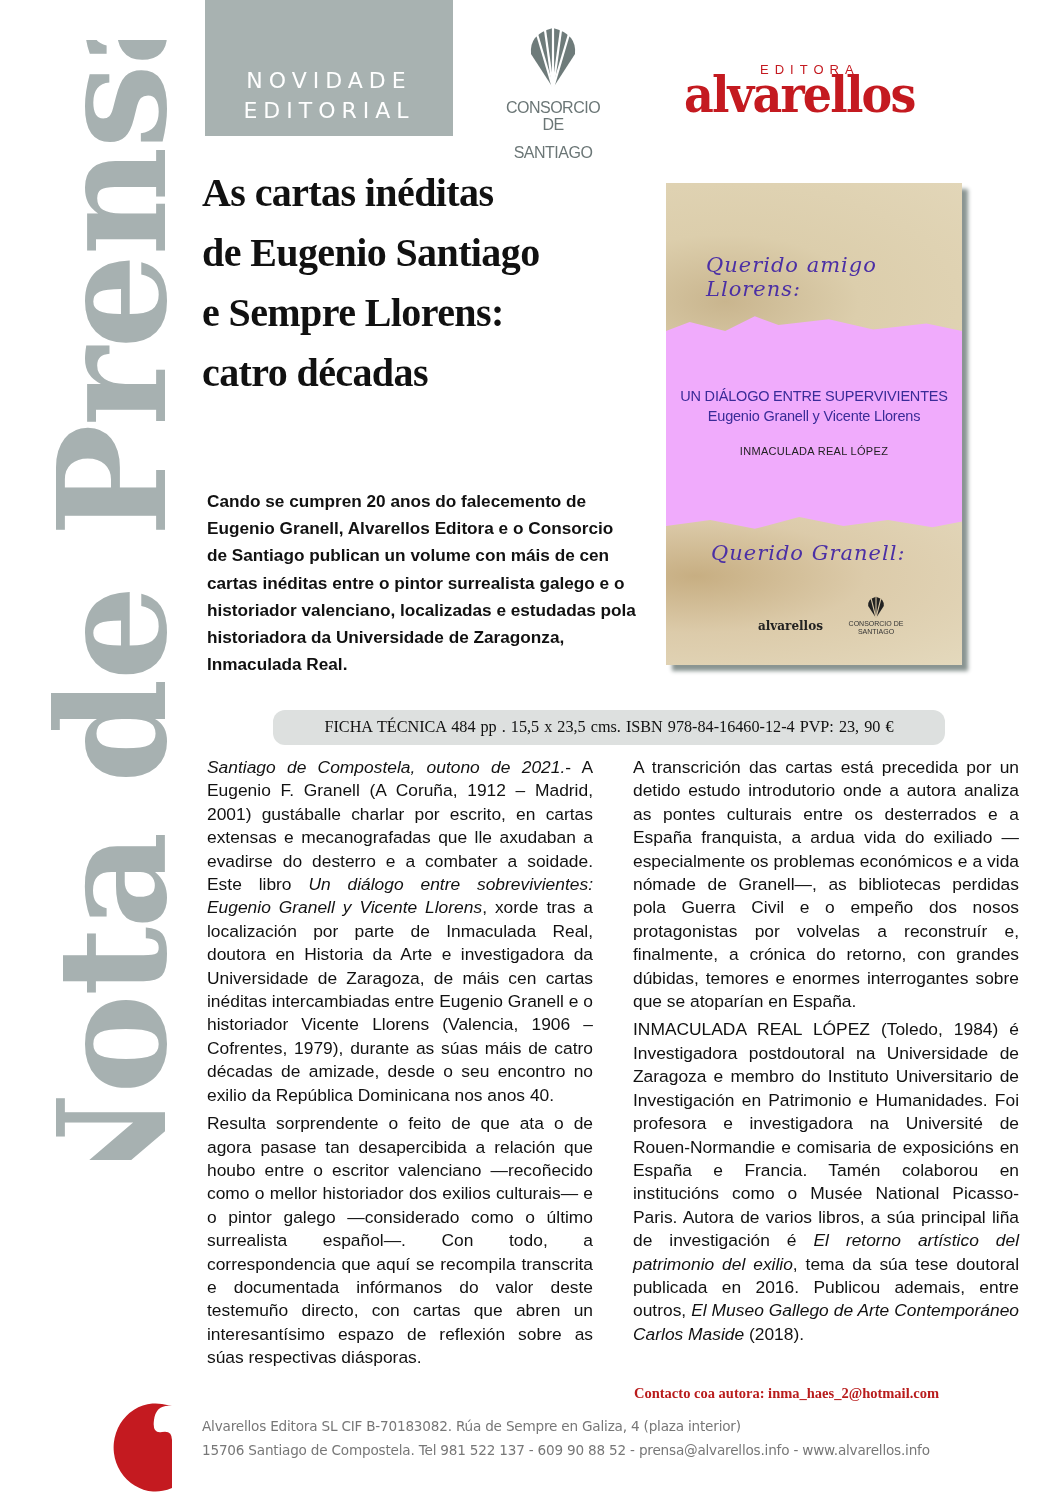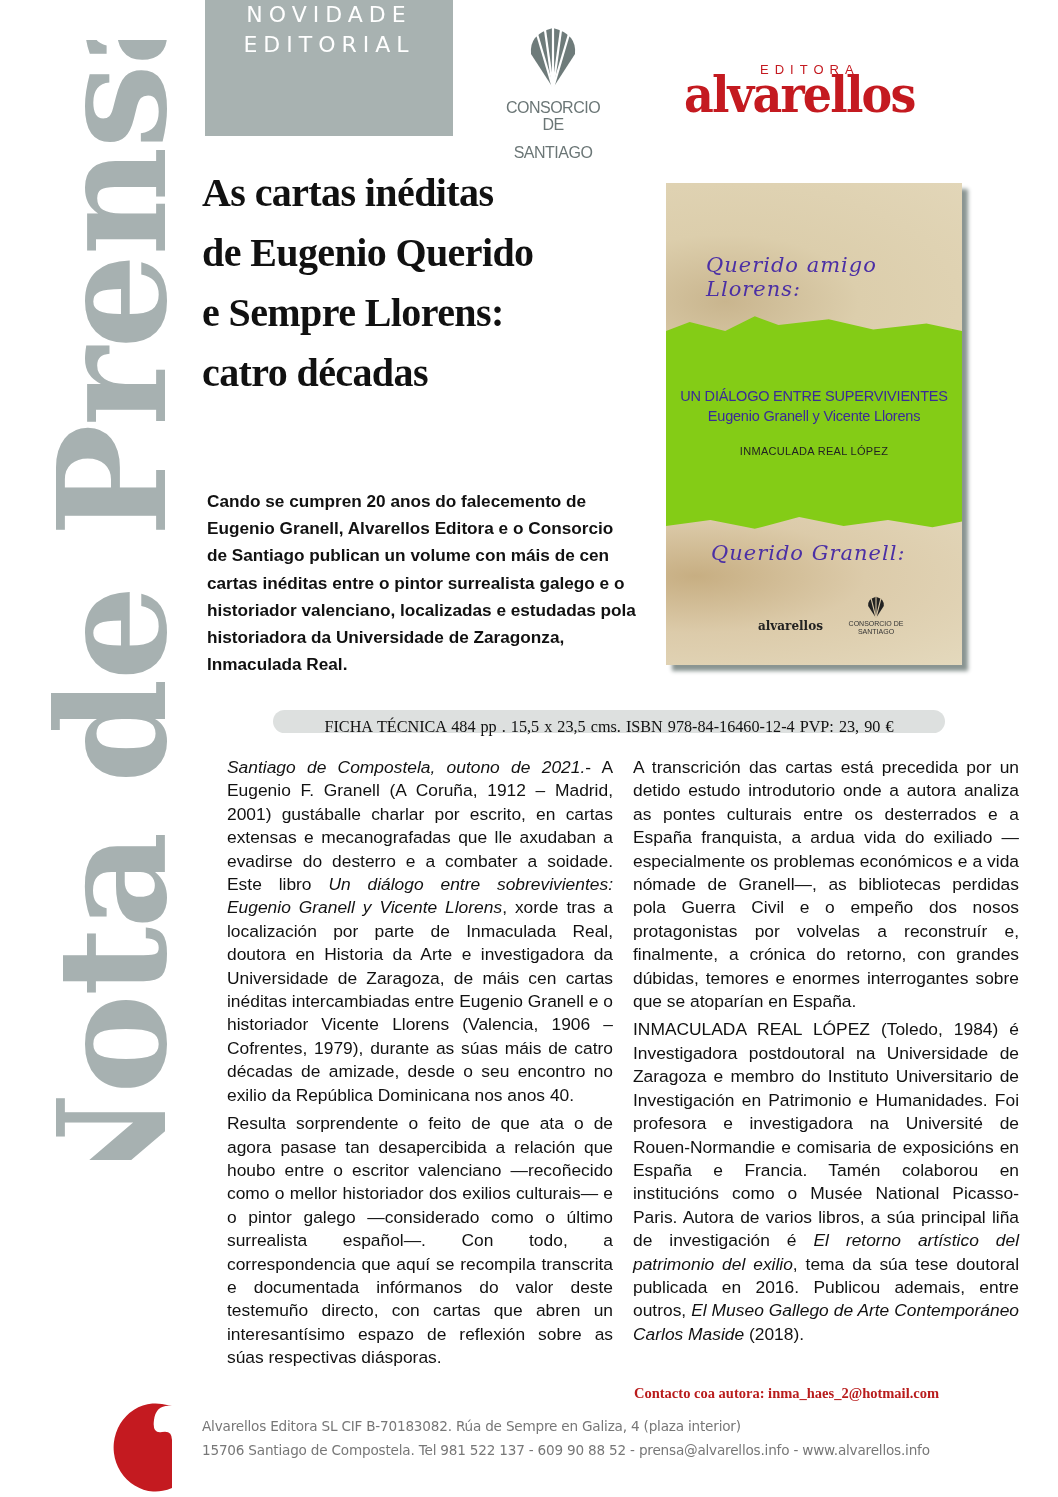--- a/index.html
+++ b/index.html
@@ -15,21 +15,21 @@
     transform: translate(-50%, -50%) rotate(-90deg);
     white-space: nowrap;
     font-family: "DejaVu Serif", serif; font-weight: bold;
     font-size: 150px; color: #a7b1b1; letter-spacing: -2px; line-height: 1;
   }
 
   .novidade {
     position: absolute; left: 205px; top: 0; width: 248px; height: 136px;
     background: #a8b2b1; color: #fff;
     font-family: "DejaVu Sans", sans-serif; font-weight: 300;
-    text-align: center;
+    padding-top: 66px; text-align: center;
   }
   .novidade div { font-size: 22px; letter-spacing: 6px; line-height: 30px; font-weight: normal; }
 
   .consorcio { position: absolute; left: 498px; top: 26px; width: 110px; height: 100px; text-align: center; }
   .consorcio svg { display: block; margin: 0 auto; }
   .consorcio .lbl { font-family: "Liberation Sans Narrow", "Liberation Sans", sans-serif; color: #6b7676; font-size: 16px; line-height: 17px; letter-spacing: -0.5px; margin-top: 11px; }
 
   .alvarellos { position: absolute; left: 684px; top: 62px; width: 270px; text-align: center; color: #c41a20; }
   .alvarellos .ed { font-size: 13px; letter-spacing: 6px; position: absolute; left: 76px; top: 0; }
   .alvarellos .nm { font-family: "DejaVu Serif", serif; font-weight: bold; font-size: 50px; letter-spacing: -2px; line-height: 1; position: absolute; left: 0; top: 8px; transform: scaleX(0.92); transform-origin: left; }
@@ -39,48 +39,48 @@
     font-family: "Liberation Serif", serif; font-size: 40px; line-height: 60px; color: #111; letter-spacing: -0.6px;
   }
 
   .lede {
     position: absolute; left: 207px; top: 488px; width: 430px;
     font-family: "Liberation Sans", sans-serif; font-weight: bold; font-size: 17.2px; line-height: 27.2px; color: #111;
   }
 
   .cover {
     position: absolute; left: 666px; top: 183px; width: 296px; height: 482px;
-    background: #84cc16; box-shadow: 6px 6px 4px #8a9592;
+    background: #f0abfc; box-shadow: 6px 6px 4px #8a9592;
   }
   .paper-top {
     position: absolute; left: 0; top: 0; width: 100%; height: 148px;
     background: radial-gradient(ellipse at 20% 80%, #c9b58e 0%, #dcceac 40%, #e2d6b8 100%);
     clip-path: polygon(0 0,100% 0,100% 100%,88% 95%,70% 99%,55% 92%,38% 96%,30% 90%,20% 100%,8% 94%,0 100%);
   }
   .paper-bot {
     position: absolute; left: 0; bottom: 0; width: 100%; height: 148px;
     background: radial-gradient(ellipse at 10% 40%, #c7ae82 0%, #dccbaa 45%, #e4d9bd 100%);
     clip-path: polygon(0 6%,15% 2%,30% 8%,45% 0,60% 6%,75% 2%,90% 7%,100% 3%,100% 100%,0 100%);
   }
   .script { position: absolute; font-family: "DejaVu Serif", serif; font-style: italic; color: #4b2fa5; font-size: 21px; letter-spacing: 1px; }
   .cover-title { position: absolute; left: 0; top: 203px; width: 100%; text-align: center; color: #3a2b98; font-size: 14.5px; line-height: 20px; letter-spacing: -0.2px; }
   .cover-author { position: absolute; left: 0; top: 262px; width: 100%; text-align: center; color: #222; font-size: 11px; letter-spacing: 0.3px; }
   .cover-logo1 { position: absolute; left: 92px; top: 436px; font-family: "DejaVu Serif", serif; font-weight: bold; font-size: 12px; color: #222; }
   .cover-logo2 { position: absolute; left: 180px; top: 413px; width: 60px; text-align: center; font-size: 7px; color: #333; line-height: 8px; }
 
   .ficha {
-    position: absolute; left: 273px; top: 710px; width: 672px; height: 23px;
+    position: absolute; left: 273px; top: 710px; width: 672px; height: 35px;
     background: #dde0df; border-radius: 12px;
     font-family: "Liberation Serif", serif; font-size: 16.2px; color: #111;
     line-height: 35px; text-align: center; word-spacing: 1px;
   }
 
   .col { position: absolute; font-family: "Liberation Sans", sans-serif; font-size: 17.4px; line-height: 23.4px; color: #111; text-align: justify; }
   .col p { margin-bottom: 5px; }
-  .col-left { left: 207px; top: 756px; width: 386px; margin-left: 20px; }
+  .col-left { left: 207px; top: 756px; width: 386px; }
   .col-right { left: 633px; top: 756px; width: 386px; }
   .contact { position: absolute; left: 634px; top: 1385px; font-family: "Liberation Serif", serif; font-weight: bold; font-size: 14.5px; color: #b91c1c; }
 
   .footer-logo { position: absolute; left: 112px; top: 1400px; width: 70px; height: 92px; }
   .footer-text { position: absolute; left: 202px; top: 1414px; font-family: "DejaVu Sans", sans-serif; font-size: 13.6px; line-height: 24px; color: #777; letter-spacing: -0.2px; }
 </style>
 </head>
 <body>
 
 <div class="side-title">
@@ -107,21 +107,21 @@
   <div class="lbl">SANTIAGO</div>
 </div>
 
 <div class="alvarellos">
   <div class="ed">EDITORA</div>
   <div class="nm">alvarellos</div>
 </div>
 
 <h1 class="headline">
   <div>As cartas inéditas</div>
-  <div>de Eugenio Querido</div>
+  <div>de Eugenio Santiago</div>
   <div>e Sempre Llorens:</div>
   <div>catro décadas</div>
 </h1>
 
 <p class="lede">Cando se  cumpren 20 anos do falecemento de Eugenio Granell, Alvarellos Editora e o Consorcio de Santiago publican un volume con máis de cen cartas inéditas entre o pintor surrealista galego e o historiador valenciano, localizadas e estudadas pola historiadora da Universidade de  Zaragonza, Inmaculada Real.</p>
 
 <div class="cover">
   <div class="paper-top"></div>
   <div class="script" style="left:40px; top:70px;">Querido amigo Llorens:</div>
   <div class="cover-title">

